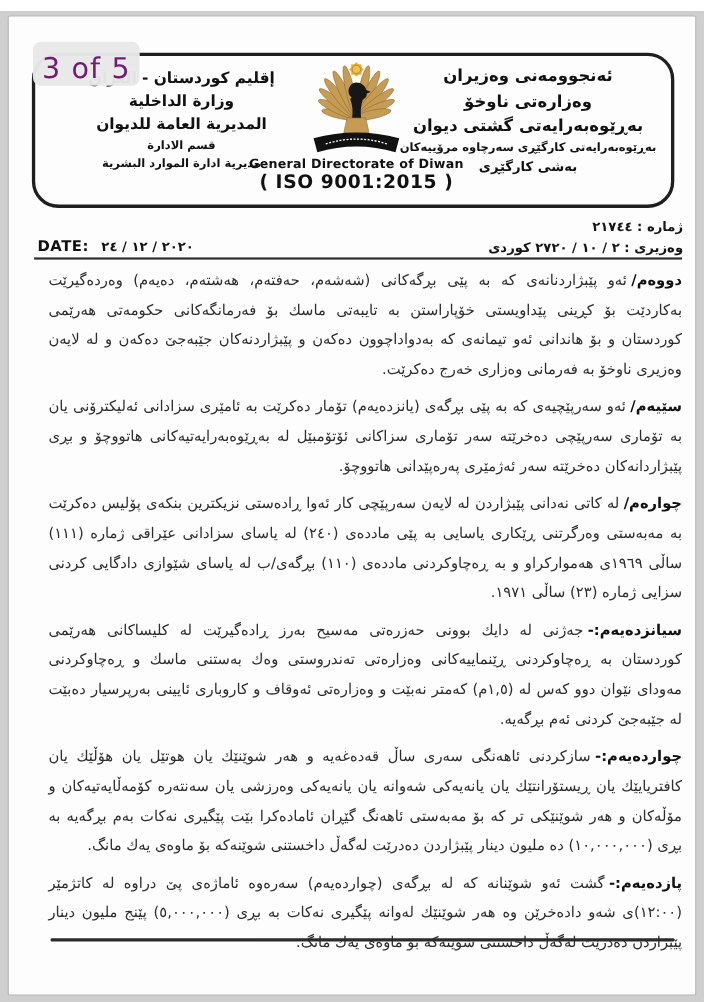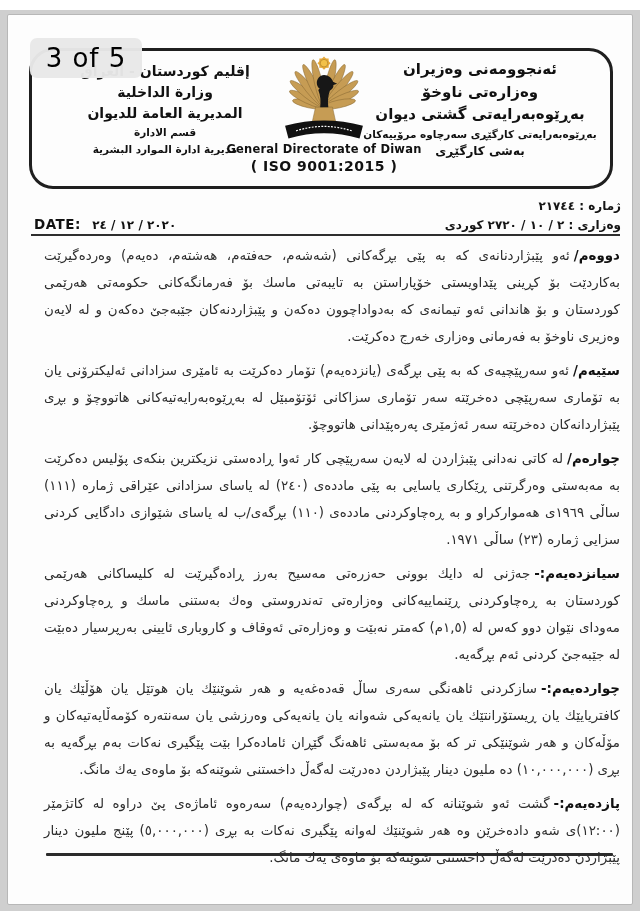--- a/index.html
+++ b/index.html
@@ -20,28 +20,28 @@
   .col{position:absolute;text-align:center;color:#111;font-weight:bold;}
   .col-arabic{left:24px;top:10px;width:218px;direction:rtl;}
   .col-arabic .l-big{font-size:14px;line-height:21px;}
   .col-arabic .l-sm{font-size:10.5px;line-height:17px;}
   .col-kurdish{right:10px;top:7px;width:240px;direction:rtl;}
   .col-kurdish .l-big{font-size:15px;line-height:22.5px;}
   .col-kurdish .l-sm{font-size:10.5px;line-height:17px;}
   .col-kurdish .l-md{font-size:12px;line-height:17px;}
   .col-center{left:192px;top:2px;width:200px;}
   .col-center .en1,.col-center .en2{font-size:11.5px;line-height:16px;letter-spacing:.2px;}
-  .col-center .iso{font-size:14px;line-height:18px;letter-spacing:.5px;}
+  .col-center .iso{font-size:17px;line-height:18px;letter-spacing:.5px;}
   .emblem{display:block;margin:0 auto;}
   
   .badge{
-    position:absolute;left:22px;top:23px;width:112px;height:40px;
+    position:absolute;left:22px;top:23px;width:97px;height:40px;
     background:rgba(232,232,232,.97);border-radius:7px;z-index:5;
-    display:flex;align-items:center;justify-content:center;
-    color:#000000;font-size:26px;letter-spacing:1px;
+    display:flex;align-items:flex-end;justify-content:center;
+    color:#701a75;font-size:26px;letter-spacing:1px;
   }
   
   .meta-number{
     position:absolute;right:11px;top:184px;direction:rtl;
     font-size:12px;font-weight:bold;color:#151515;
   }
   .meta-kdate{
     position:absolute;right:11px;top:203px;direction:rtl;
     font-size:12px;font-weight:bold;color:#151515;
   }
@@ -124,21 +124,21 @@
 
     <div class="badge">
       <span>3 of 5</span>
     </div>
 
     <div class="meta-number">
       <span>ژمارە :</span>
       <span>٢١٧٤٤</span>
     </div>
     <div class="meta-kdate">
-      <span>وەزاری :</span>
+      <span>وەزیری :</span>
       <span>٢ / ١٠ / ٢٧٢٠ کوردی</span>
     </div>
     <div class="meta-date">
       <span>DATE:</span>
       <span class="dval">٢٠٢٠ / ١٢ / ٢٤</span>
     </div>
     <div class="head-rule"></div>
 
     <div class="body">
       <p><span class="lead">دووەم/</span><span>ئەو پێبژاردنانەی کە بە پێی بڕگەکانی (شەشەم، حەفتەم، هەشتەم، دەیەم) وەردەگیرێت بەکاردێت بۆ کڕینی پێداویستی خۆپاراستن بە تایبەتی ماسك بۆ فەرمانگەکانی حکومەتی هەرێمی کوردستان و بۆ هاندانی ئەو تیمانەی کە بەدواداچوون دەکەن و پێبژاردنەکان جێبەجێ دەکەن و لە لایەن وەزیری ناوخۆ بە فەرمانی وەزاری خەرج دەکرێت.</span></p>

